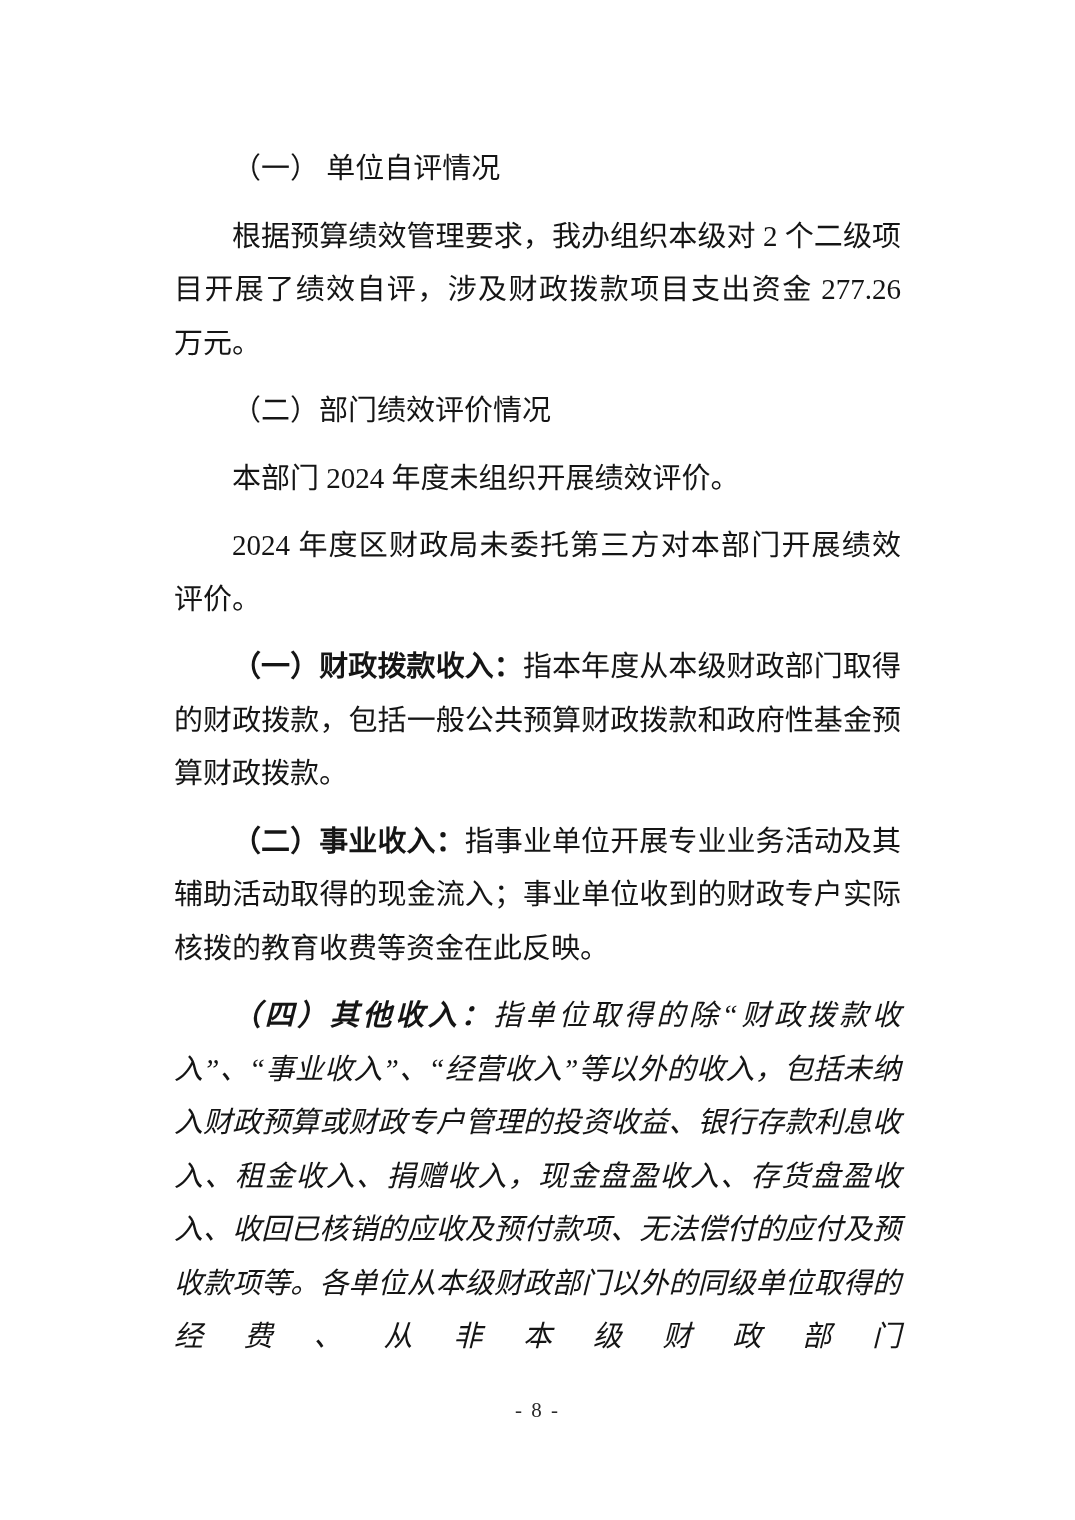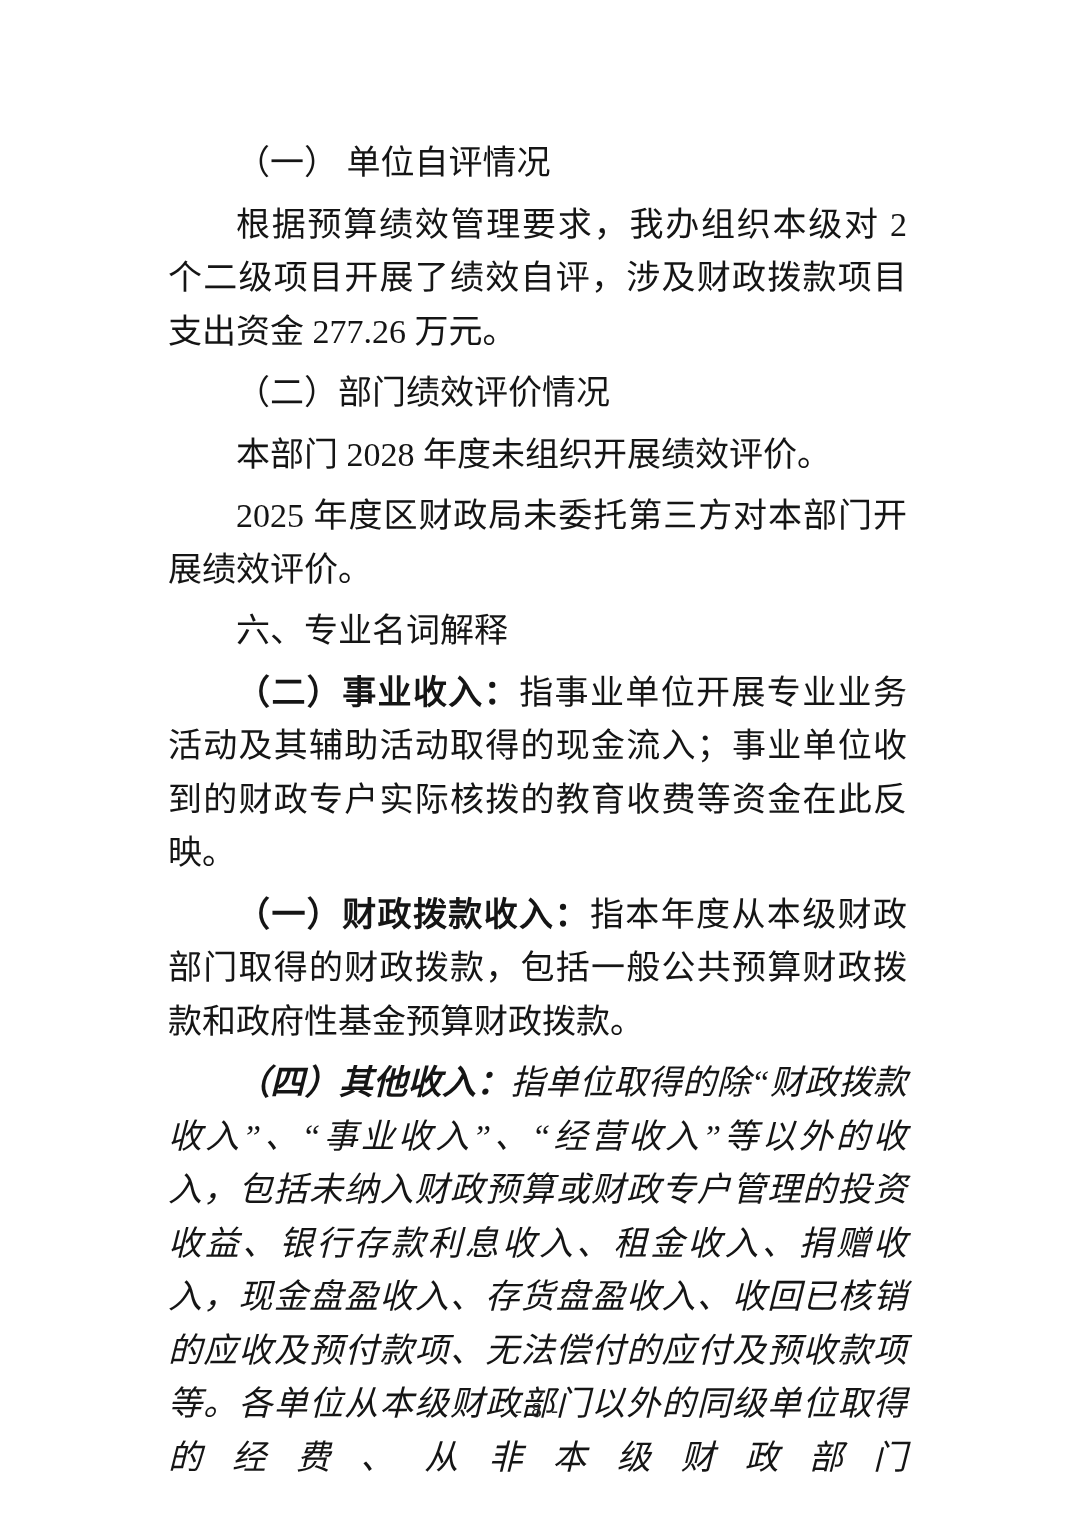--- a/index.html
+++ b/index.html
@@ -16,23 +16,23 @@
     font-family: "Liberation Serif", "DejaVu Serif", serif;
     color: #151515;
   }
   .doc {
     position: absolute;
     top: 128px;
     left: 160px;
     width: 755px;
   }
   .doc p, .doc h2, .doc h3 {
-    margin: 8px;
+    margin: 14px;
     padding: 0;
-    font-size: 34px;
+    font-size: 29px;
     font-weight: normal;
     line-height: 53.5px;
     text-align: justify;
     text-justify: inter-character;
     text-indent: 2em;
     word-break: break-all;
   }
   .h-kai {
     font-weight: 700;
     font-family: "Liberation Serif", "DejaVu Serif", serif;
@@ -68,30 +68,29 @@
 <div class="page">
 
   <main class="doc">
 
     <h3 class="h-kai">（一） 单位自评情况</h3>
 
     <p>根据预算绩效管理要求，我办组织本级对 2 个二级项目开展了绩效自评，涉及财政拨款项目支出资金 277.26 万元。</p>
 
     <h3 class="h-kai">（二）部门绩效评价情况</h3>
 
-    <p>本部门 2028 年度未组织开展绩效评价。</p>
+    <p>本部门 2024 年度未组织开展绩效评价。</p>
 
 
-    <p>2025 年度区财政局未委托第三方对本部门开展绩效评价。</p>
+    <p>2024 年度区财政局未委托第三方对本部门开展绩效评价。</p>
 
-    <h2 class="h-hei">六、专业名词解释</h2>
+
+    <p><span class="term-lead">（一）财政拨款收入：</span><span>指本年度从本级财政部门取得的财政拨款，包括一般公共预算财政拨款和政府性基金预算财政拨款。</span></p>
 
     <p><span class="term-lead">（二）事业收入：</span><span>指事业单位开展专业业务活动及其辅助活动取得的现金流入；事业单位收到的财政专户实际核拨的教育收费等资金在此反映。</span></p>
-
-    <p><span class="term-lead">（一）财政拨款收入：</span><span>指本年度从本级财政部门取得的财政拨款，包括一般公共预算财政拨款和政府性基金预算财政拨款。</span></p>
 
 
     <p class="cont"><span class="term-lead">（四）其他收入：</span><span>指单位取得的除“财政拨款收入”、“事业收入”、“经营收入”等以外的收入，包括未纳入财政预算或财政专户管理的投资收益、银行存款利息收入、租金收入、捐赠收入，现金盘盈收入、存货盘盈收入、收回已核销的应收及预付款项、无法偿付的应付及预收款项等。各单位从本级财政部门以外的同级单位取得的经费、从非本级财政部门</span></p>
 
   </main>
 
   <footer class="footer">
     <span class="page-number">- 8 -</span>
   </footer>
 

